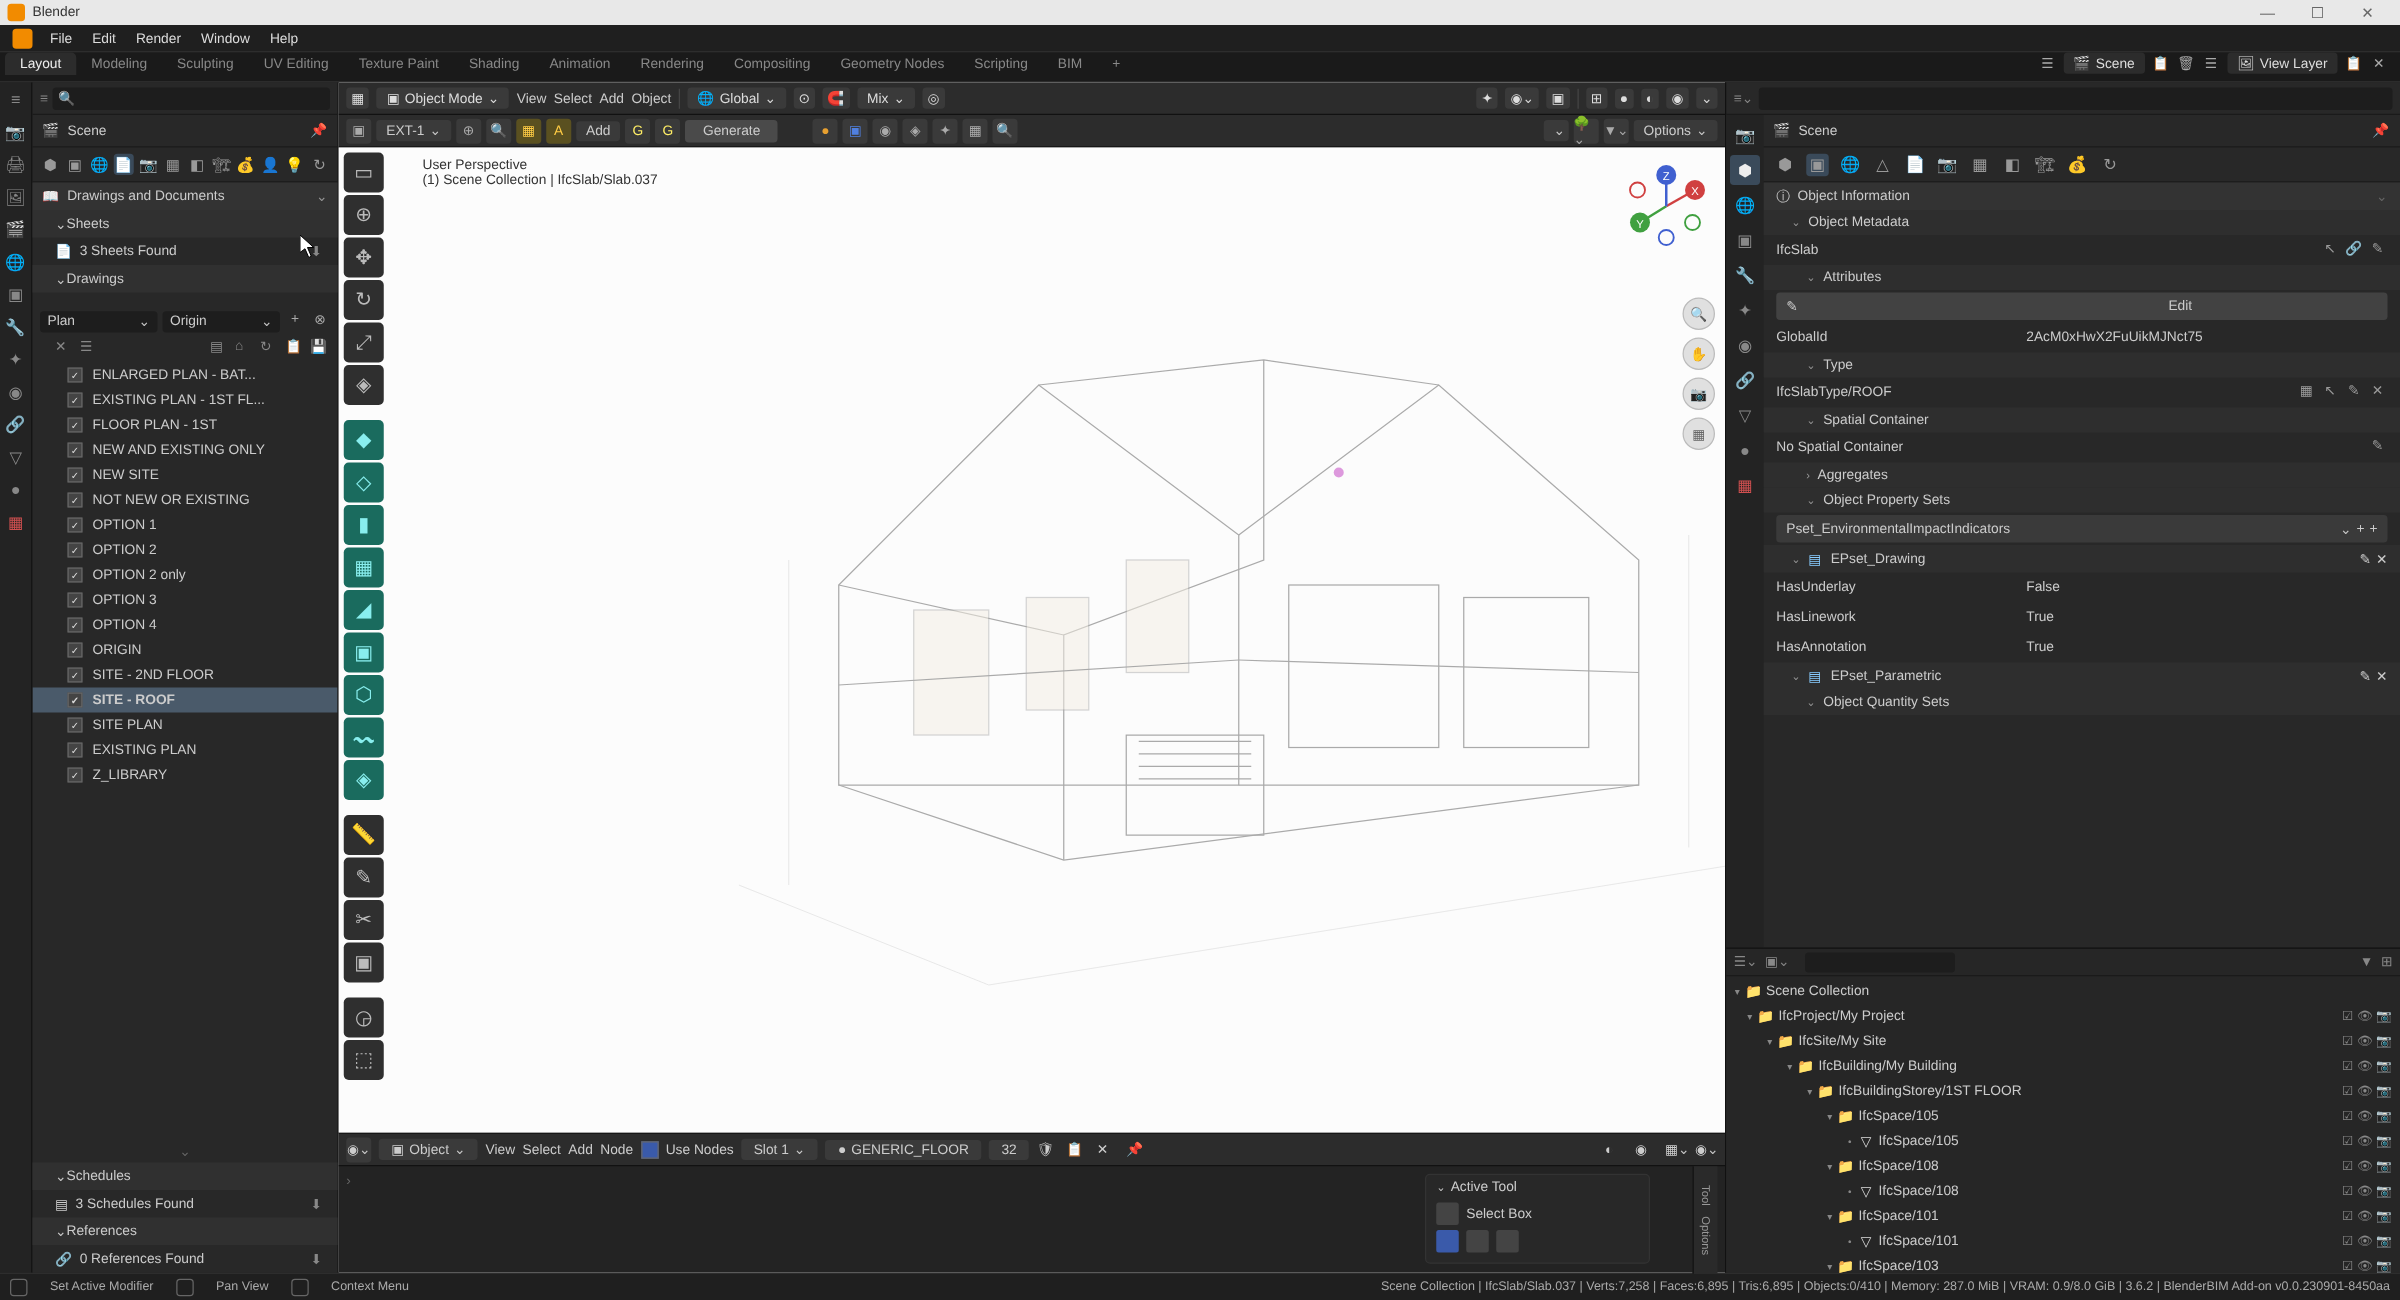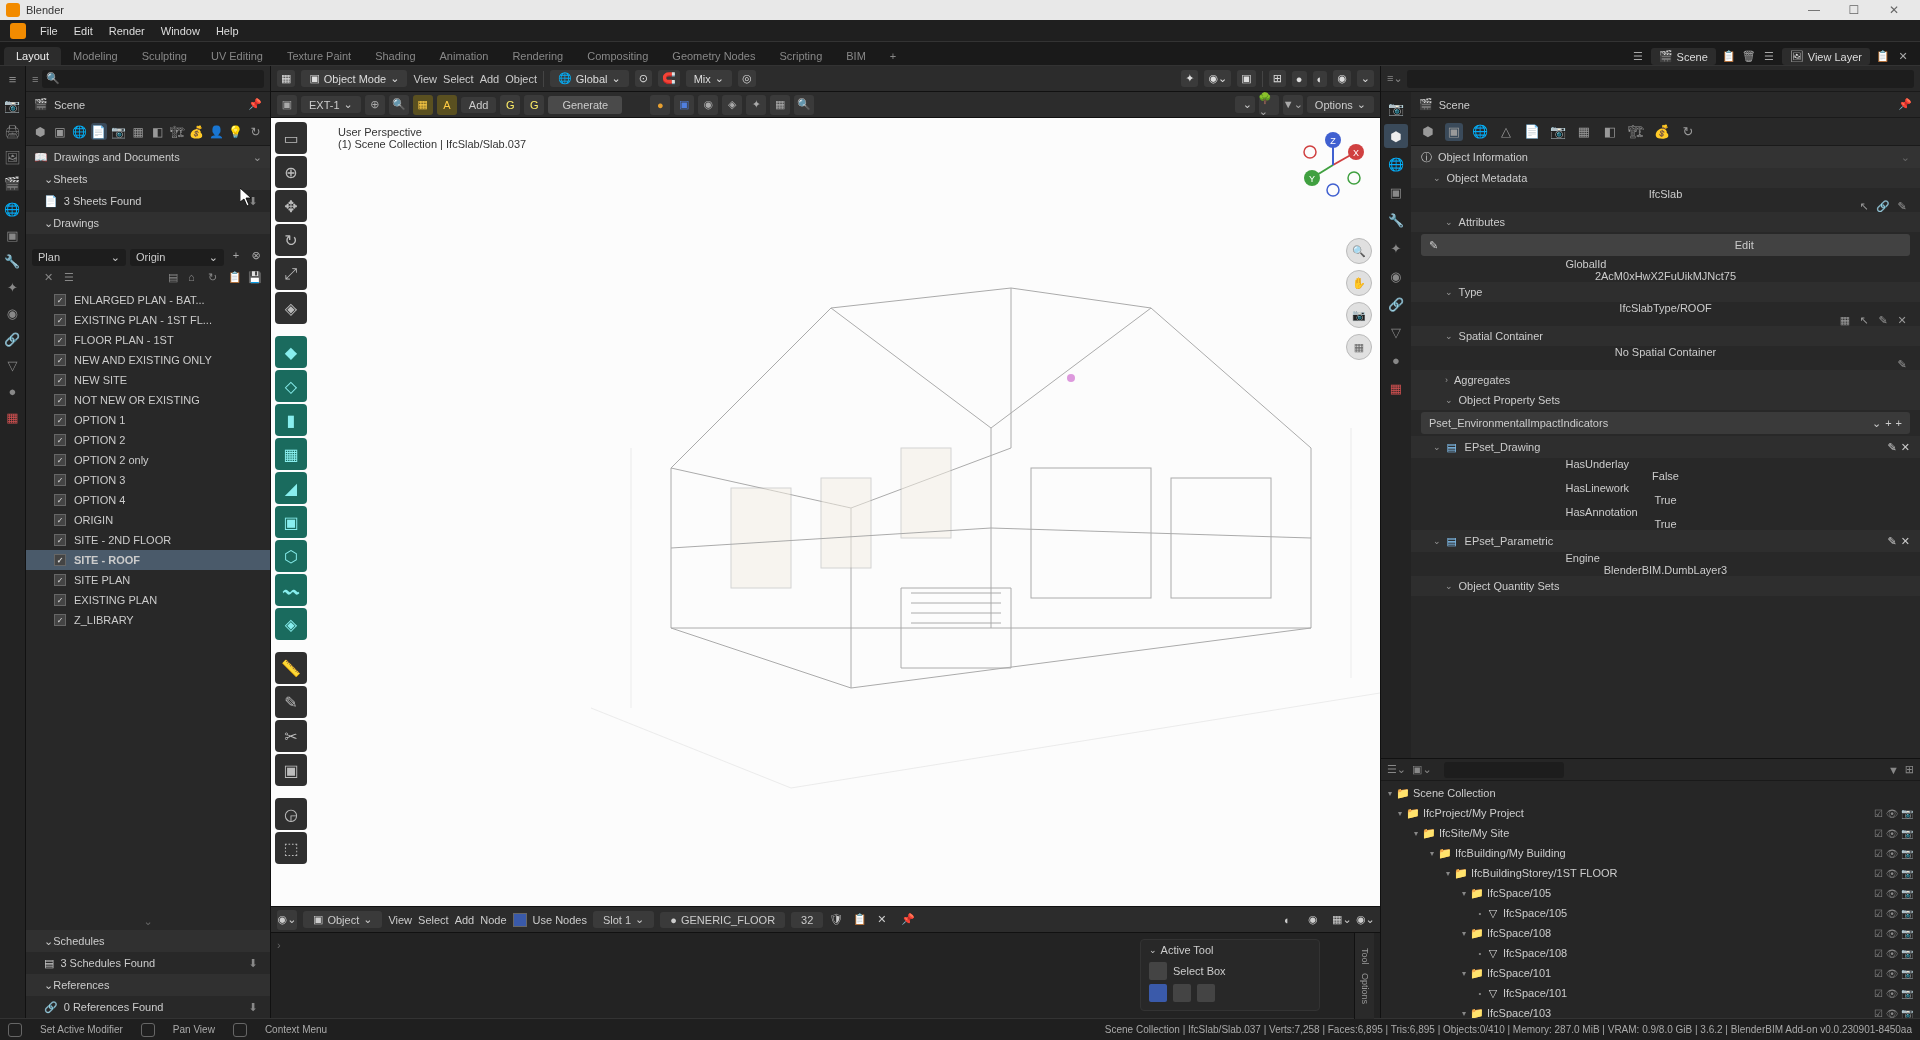--- a/index.html
+++ b/index.html
@@ -4,21 +4,21 @@
 <style>
 * { margin:0; padding:0; box-sizing:border-box; font-family:"Segoe UI",Arial,sans-serif; }
 body { background:#1b1b1b; color:#ccc; font-size:11px; overflow:hidden; width:1920px; height:1040px; position:relative; }
 .titlebar { height:20px; background:#e8e8e8; color:#333; display:flex; align-items:center; padding:0 6px; font-size:11px; }
 .titlebar .logo { width:14px; height:14px; background:#f28b00; border-radius:3px; margin-right:6px; }
 .titlebar .title { flex:1; }
 .titlebar .winbtn { width:40px; text-align:center; color:#666; font-size:12px; }
 .menubar { height:22px; background:#1f1f1f; display:flex; align-items:center; padding:0 4px; border-bottom:1px solid #333; }
 .menubar .logo2 { width:16px; height:16px; background:#f28b00; border-radius:3px; margin:0 6px; }
 .menubar .mitem { padding:0 8px; color:#ddd; cursor:pointer; }
-.tabbar { height:24px; background:#1a1a1a; display:flex; align-items:flex-end; padding:0 4px; border-bottom:1px solid #333; }
+.tabbar { height:24px; background:#1a1a1a; display:flex; align-items:flex-start; padding:0 4px; border-bottom:1px solid #333; }
 .tabbar .tab { padding:3px 12px; color:#888; cursor:pointer; font-size:11px; }
 .tabbar .tab.active { background:#2c2c2c; color:#eee; border-radius:4px 4px 0 0; }
 .tabbar .spacer { flex:1; }
 .tabbar .right { display:flex; align-items:center; gap:6px; padding-right:6px; }
 .tabbar .field { background:#2c2c2c; padding:2px 8px; border-radius:3px; color:#ddd; display:flex; align-items:center; gap:4px; }
 .tabbar .ico { width:14px; height:14px; display:inline-flex; align-items:center; justify-content:center; color:#aaa; }
 
 .workspace { display:flex; height:calc(1040px - 20px - 22px - 24px - 22px); }
 .leftstrip { width:26px; background:#232323; border-right:1px solid #111; display:flex; flex-direction:column; align-items:center; padding-top:4px; gap:8px; }
 .leftstrip .ic { width:18px; height:18px; color:#888; display:flex; align-items:center; justify-content:center; font-size:13px; }
@@ -93,21 +93,21 @@
 .rp-tabcol .rt.active { background:#3a4a5a; color:#eee; }
 .rp-tabcol .rt.red { color:#d05050; }
 .rp-content { flex:1; display:flex; flex-direction:column; min-height:0; }
 .rp-scene { height:26px; display:flex; align-items:center; padding:0 8px; border-bottom:1px solid #1a1a1a; }
 .rp-iconrow { height:28px; display:flex; align-items:center; gap:8px; padding:0 8px; border-bottom:1px solid #1a1a1a; }
 .rp-iconrow .ri { width:18px; height:18px; color:#999; display:flex; align-items:center; justify-content:center; font-size:13px; }
 .rp-sect { background:#333; height:22px; display:flex; align-items:center; padding:0 10px; }
 .rp-sect .pin2 { margin-left:auto; color:#666; }
 .rp-sub { height:20px; display:flex; align-items:center; padding:0 10px 0 22px; background:#2e2e2e; }
 .rp-sub .chev { margin-right:6px; font-size:9px; color:#999; }
-.rp-field { height:24px; display:flex; align-items:center; padding:0 10px;flex-direction:column; }
+.rp-field { height:24px; display:flex; align-items:center; padding:0 10px; }
 .rp-field .lbl { width:200px; color:#ccc; }
 .rp-field .icons { display:flex; gap:3px; margin-left:auto; }
 .rp-field .icons .ib { width:16px; height:16px; color:#999; text-align:center; }
 .rp-edit { height:22px; background:#424242; margin:2px 10px; border-radius:3px; display:flex; align-items:center; padding:0 8px; }
 .rp-edit .pen { margin-right:auto; }
 .rp-psetdrop { height:22px; background:#3a3a3a; margin:2px 10px; border-radius:3px; display:flex; align-items:center; padding:0 8px; }
 .rp-psetdrop .plus { margin-left:auto; display:flex; gap:4px; }
 .rp-pset { height:22px; display:flex; align-items:center; padding:0 10px 0 22px; background:#2e2e2e; }
 .rp-pset .chev { margin-right:6px; font-size:9px; color:#999; }
 .rp-pset .picon { width:14px; margin-right:4px; color:#8cf; }
@@ -669,24 +669,20 @@
         </div>
         <div class="rp-pset">
           <span class="chev">⌄</span>
             <span class="picon">▤</span>
           <span>EPset_Parametric</span>
           <span class="acts">
               <span>✎</span>
               <span>✕</span>
             </span>
         </div>
-        <div class="rp-field">
-          <span class="lbl">Engine</span>
-          <span>BlenderBIM.DumbLayer3</span>
-        </div>
         <div class="rp-sub" style="padding-left:34px;">
           <span class="chev">⌄</span>
             <span>Object Quantity Sets</span>
         </div>
       </div>
     </div>
 
     <div class="outliner">
       <div class="ol-hdr">
         <span style="color:#888;">☰⌄</span>

